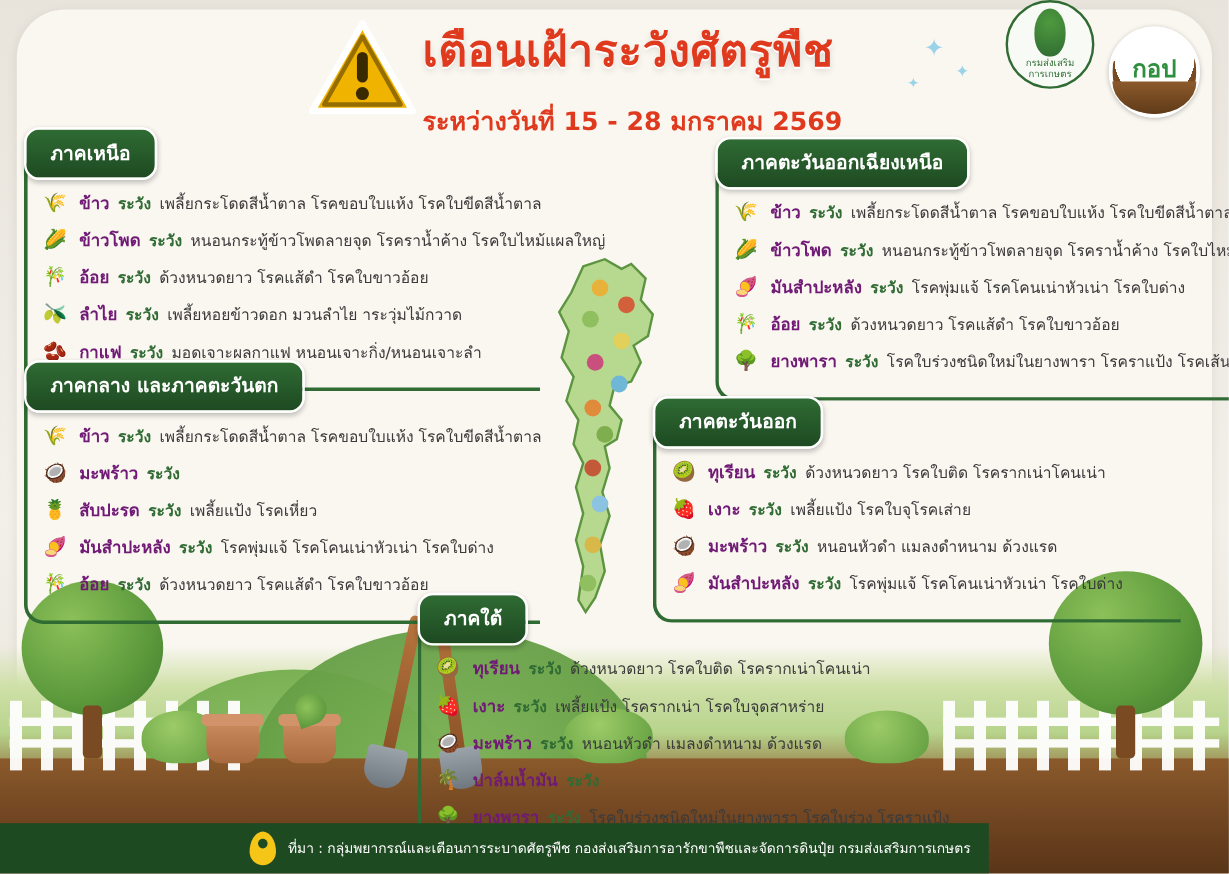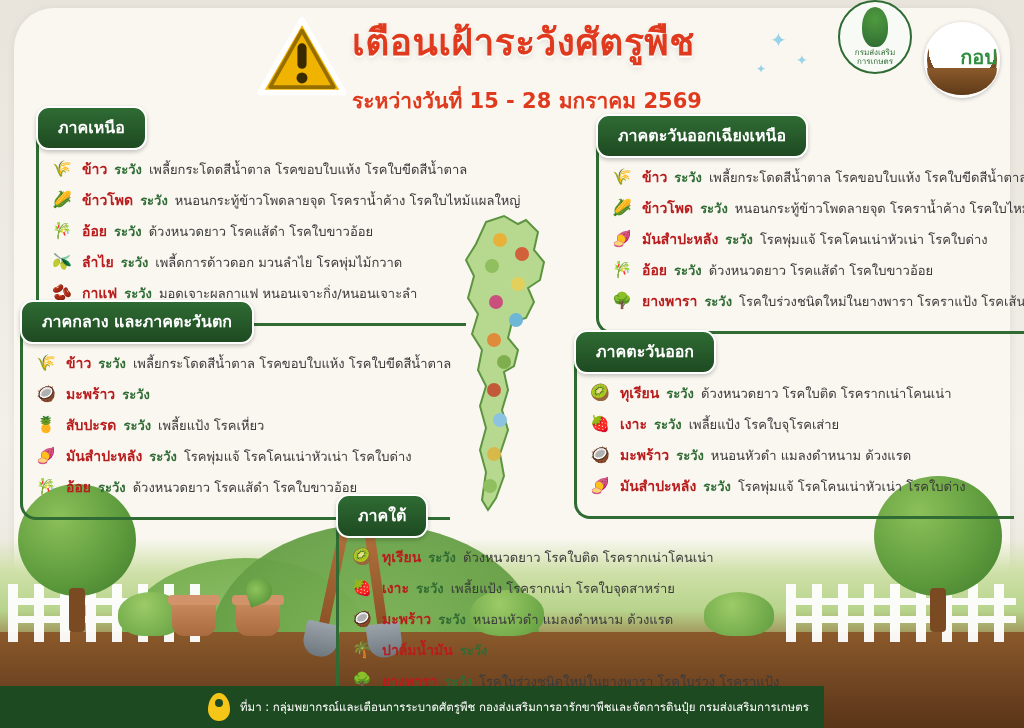--- a/index.html
+++ b/index.html
@@ -138,21 +138,21 @@
     width: 26px; height: 40px; background: radial-gradient(circle at 50% 30%, #4e9a3e, #2f6b33);
     border-radius: 50% 50% 45% 45%;
     margin: 0 auto 2px;
   }
   .logo-gop {
     position: absolute; right: 24px; top: 22px; width: 76px; height: 76px;
     border-radius: 50%;
     background: radial-gradient(circle at 50% 35%, #ffffff 0 58%, #7a4a22 58% 100%);
     border: 3px solid #ffffff;
     box-shadow: 0 1px 4px rgba(0,0,0,.25);
-    display:flex; flex-direction:column; align-items:flex-end; justify-content:center;
+    display:flex; flex-direction:column; align-items:center; justify-content:center;
   }
   .logo-gop .word {
     font-size: 20px; font-weight: bold; color: #2f8f3e; margin-top: -6px;
   }
   .logo-gop .soil {
     position:absolute; bottom: 0; width: 100%; height: 38%;
     background: linear-gradient(180deg,#8b5a2b,#5f3a18);
     border-radius: 0 0 50% 50%/0 0 100% 100%;
   }
 
@@ -186,35 +186,35 @@
   .row {
     display: flex; align-items: center; gap: 7px;
     margin-bottom: 9px; white-space: nowrap;
   }
   .row .ico {
     width: 26px; height: 22px; flex: 0 0 26px;
     display:flex; align-items:center; justify-content:center;
     font-size: 16px; line-height: 1;
   }
   .crop {
-    font-size: 14px; font-weight: bold; color: #b91c1c;
+    font-size: 14px; font-weight: bold; color: #701a75;
   }
   .warnword {
     font-size: 13px; color: #2f6b33; font-weight: bold;
   }
   .pests {
     font-size: 13px; color: #3b3b3b;
   }
 
   
-  #panel-north     { left: 20px;  top: 106px; width: 430px; margin-left: 16px; }
+  #panel-north     { left: 20px;  top: 106px; width: 430px; }
   #panel-northeast { left: 596px; top: 114px; width: 440px; }
   #panel-central   { left: 20px;  top: 300px; width: 430px; }
-  #panel-east      { left: 574px; top: 330px; width: 440px; }
-  #panel-south     { left: 336px; top: 494px; width: 450px; }
+  #panel-east      { left: 544px; top: 330px; width: 440px; }
+  #panel-south     { left: 348px; top: 494px; width: 450px; }
 
   #panel-northeast .body, #panel-east .body {
     border-left: 3px solid #2f6b33;
   }
 
   
   .footer {
     position: absolute; left: 0; bottom: 0; width: 824px; height: 42px;
     background: #1e4a22;
     display: flex; align-items: center; padding-left: 240px;
@@ -332,21 +332,21 @@
     <div class="row">
       <span class="ico">🎋</span>
       <span class="crop">อ้อย</span>
       <span class="warnword">ระวัง</span>
       <span class="pests">ด้วงหนวดยาว โรคแส้ดำ โรคใบขาวอ้อย</span>
     </div>
     <div class="row">
       <span class="ico">🫒</span>
       <span class="crop">ลำไย</span>
       <span class="warnword">ระวัง</span>
-      <span class="pests">เพลี้ดการด้าวดอก มวนลำไย โรคพุ่มไม้กวาด</span>
+      <span class="pests">เพลี้ยหอยข้าวดอก มวนลำไย าระวุ่มไม้กวาด</span>
     </div>
     <div class="row">
       <span class="ico">🫘</span>
       <span class="crop">กาแฟ</span>
       <span class="warnword">ระวัง</span>
       <span class="pests">มอดเจาะผลกาแฟ หนอนเจาะกิ่ง/หนอนเจาะลำ</span>
     </div>
   </div>
 </div>
 

